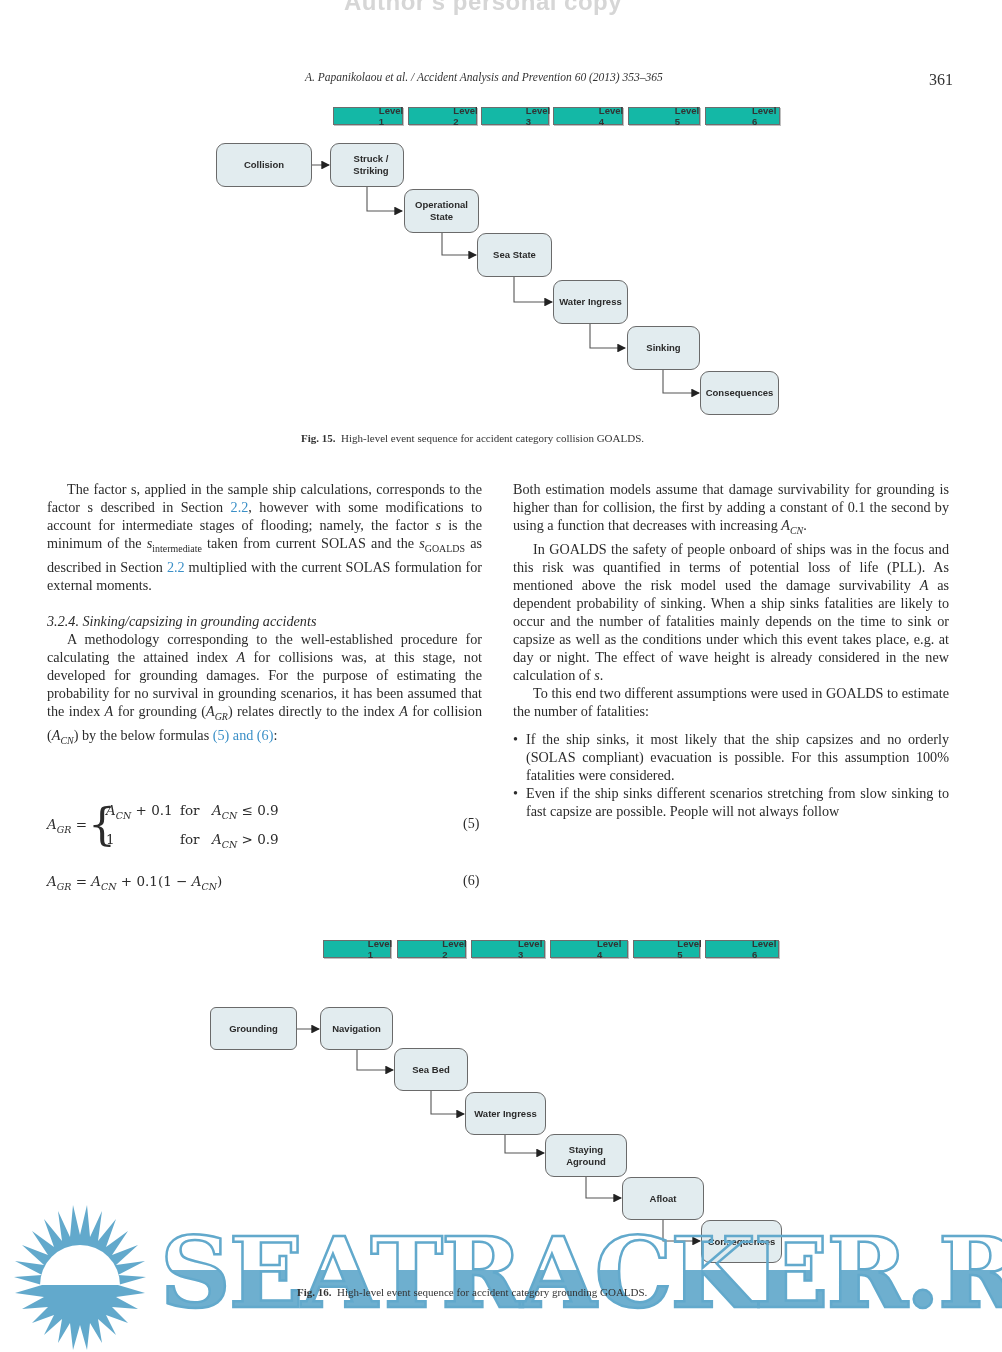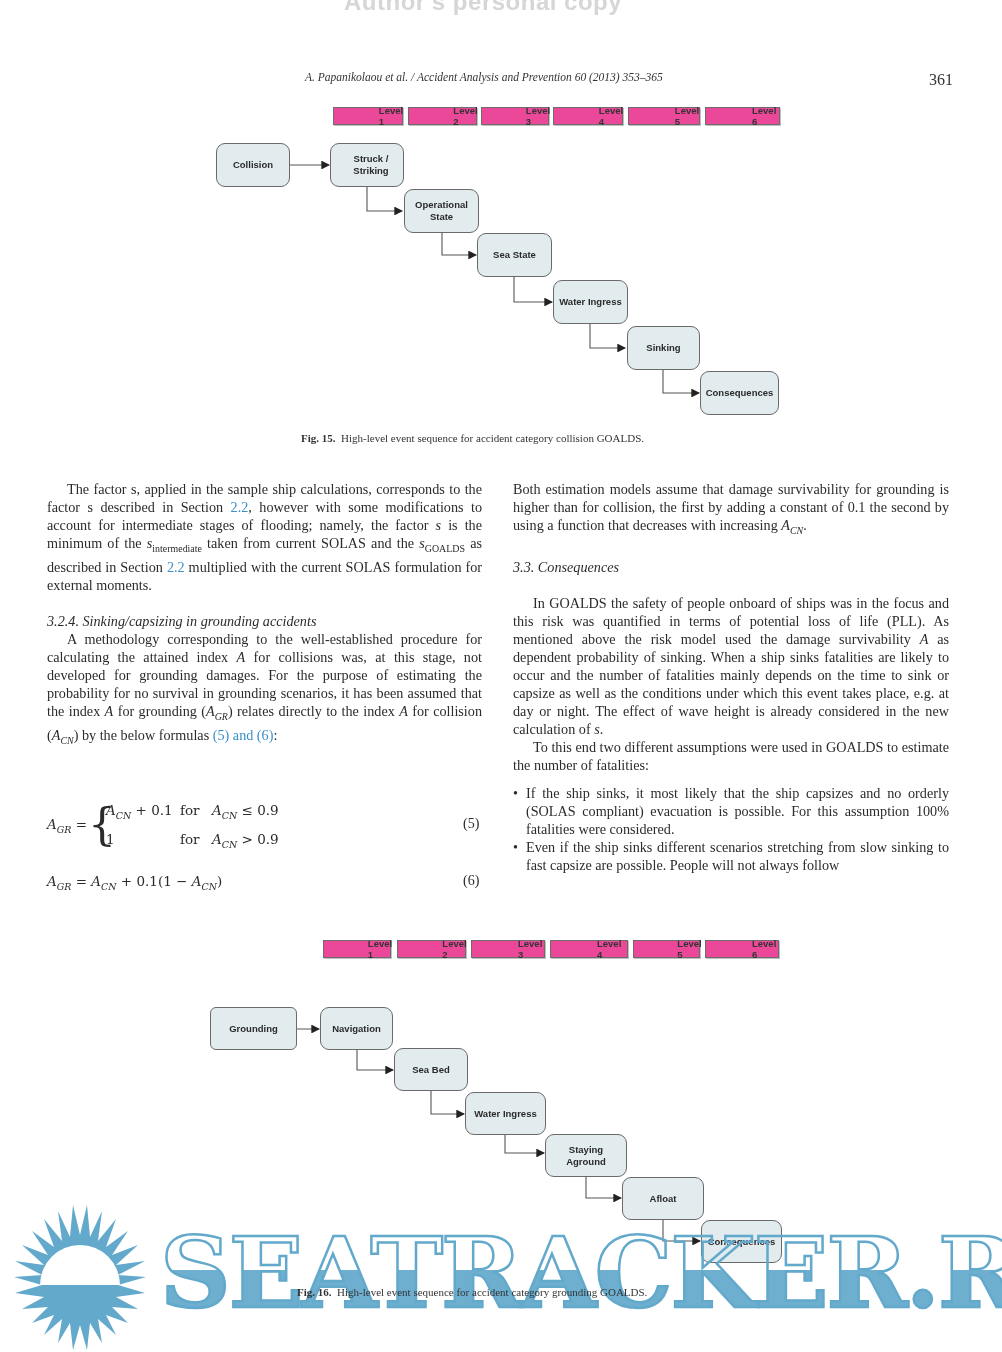--- a/index.html
+++ b/index.html
@@ -3,21 +3,21 @@
 <meta charset="utf-8">
 <style>
   html, body { margin: 0; padding: 0; background: #ffffff; }
   body { width: 1002px; height: 1352px; position: relative; overflow: hidden; font-family: "DejaVu Serif", serif; color: #222; }
   .abs { position: absolute; }
   .top-banner { left: 344px; top: -12px; font-family: "Liberation Sans", sans-serif; font-weight: bold; font-size: 24px; color: #d6d6d6; letter-spacing: 0.5px; white-space: nowrap; }
   .running-head { left: 305px; top: 71px; font-family: "Liberation Serif", serif; font-style: italic; font-size: 11.5px; color: #333; white-space: nowrap; }
   .page-num { left: 929px; top: 71px; font-family: "Liberation Serif", serif; font-size: 16px; color: #333; }
 
   
-  .level { position: absolute; height: 18px; border: 1px solid #6d6d6d; background: #ec4899; box-shadow: 1px 1px 0 #bfbfbf; font-family: "Liberation Sans", sans-serif; font-weight: bold; font-size: 9.5px; color: #333; display: flex; align-items: center; justify-content: center; box-sizing: border-box; padding-left: 46px; }
+  .level { position: absolute; height: 18px; border: 1px solid #6d6d6d; background: #14b8a6; box-shadow: 1px 1px 0 #bfbfbf; font-family: "Liberation Sans", sans-serif; font-weight: bold; font-size: 9.5px; color: #333; display: flex; align-items: center; justify-content: center; box-sizing: border-box; padding-left: 46px; }
   .node { position: absolute; border: 1.4px solid #6a6a6a; border-radius: 9px; background: #e2ecef; font-family: "Liberation Sans", sans-serif; font-weight: bold; font-size: 9.5px; color: #2a2a2a; display: flex; align-items: center; justify-content: center; text-align: center; line-height: 12px; box-sizing: border-box; white-space: pre-line; }
   svg.conn { position: absolute; left: 0; top: 0; overflow: visible; pointer-events: none; }
 
   .caption { position: absolute; font-family: "Liberation Serif", serif; font-size: 11px; color: #333; white-space: nowrap; }
   .caption b { font-weight: bold; }
 
   .col { position: absolute; font-family: "Liberation Serif", serif; font-size: 14.2px; line-height: 18px; color: #2b2b2b; text-align: justify; }
   .col p { margin: 0; }
   .indent { text-indent: 20px; }
   .link { color: #3a8fc7; }
@@ -59,21 +59,21 @@
     <g stroke="#555" stroke-width="1.1" fill="none">
       <path d="M289,165 L329,165" marker-end="url(#arr)"></path>
       <path d="M367,187 L367,211 L402,211" marker-end="url(#arr)"></path>
       <path d="M442,233 L442,255 L476,255" marker-end="url(#arr)"></path>
       <path d="M514,277 L514,302 L552,302" marker-end="url(#arr)"></path>
       <path d="M590,324 L590,348 L625,348" marker-end="url(#arr)"></path>
       <path d="M663,370 L663,393 L699,393" marker-end="url(#arr)"></path>
     </g>
   </svg>
 
-  <div class="node" style="left:216px;top:143px;width:74px;height:44px;">Collision</div>
+  <div class="node" style="left:216px;top:143px;width:96px;height:44px;">Collision</div>
   <div class="node" style="left:330px;top:143px;width:74px;height:44px;padding-left:8px;">Struck /
 Striking</div>
   <div class="node" style="left:404px;top:189px;width:75px;height:44px;">Operational
 State</div>
   <div class="node" style="left:477px;top:233px;width:75px;height:44px;">Sea State</div>
   <div class="node" style="left:553px;top:280px;width:75px;height:44px;">Water Ingress</div>
   <div class="node" style="left:627px;top:326px;width:73px;height:44px;">Sinking</div>
   <div class="node" style="left:700px;top:371px;width:79px;height:44px;">Consequences</div>
 
   <div class="caption" style="left:301px;top:432px;"><b>Fig. 15.</b>&nbsp; <span>High-level event sequence for accident category collision GOALDS.</span></div>
@@ -97,21 +97,20 @@
   <div class="eqnum" style="left:463px;top:816px;">(5)</div>
 </div>
 
 <div>
   <div class="eq" style="left:47px;top:873px;"><span class="it">A</span><sub class="it">GR</sub> = <span class="it">A</span><sub class="it">CN</sub><span> + 0.1(1 − </span><span class="it">A</span><sub class="it">CN</sub><span>)</span></div>
   <div class="eqnum" style="left:463px;top:873px;">(6)</div>
 </div>
 
 <div class="col" style="left:513px;top:480px;width:436px;">
   <p><span>Both estimation models assume that damage survivability for grounding is higher than for collision, the first by adding a constant of 0.1 the second by using a function that decreases with increasing </span><span class="it">A</span><sub class="it">CN</sub><span>.</span></p>
-  <p class="heading-it" style="margin-top:18px;margin-bottom:18px;">3.3.  Consequences</p>
   <p class="indent"><span>In GOALDS the safety of people onboard of ships was in the focus and this risk was quantified in terms of potential loss of life (PLL). As mentioned above the risk model used the damage survivability </span><span class="it">A</span><span> as dependent probability of sinking. When a ship sinks fatalities are likely to occur and the number of fatalities mainly depends on the time to sink or capsize as well as the conditions under which this event takes place, e.g. at day or night. The effect of wave height is already considered in the new calculation of </span><span class="it">s</span><span>.</span></p>
   <p class="indent">To this end two different assumptions were used in GOALDS to estimate the number of fatalities:</p>
   <ul class="bullets" style="margin-top:10px;">
     <li>If the ship sinks, it most likely that the ship capsizes and no orderly (SOLAS compliant) evacuation is possible. For this assumption 100% fatalities were considered.</li>
     <li>Even if the ship sinks different scenarios stretching from slow sinking to fast capsize are possible. People will not always follow</li>
   </ul>
 </div>
 
 <div>
   <div class="level" style="left:323px;top:940px;width:68px;">Level 1</div>

